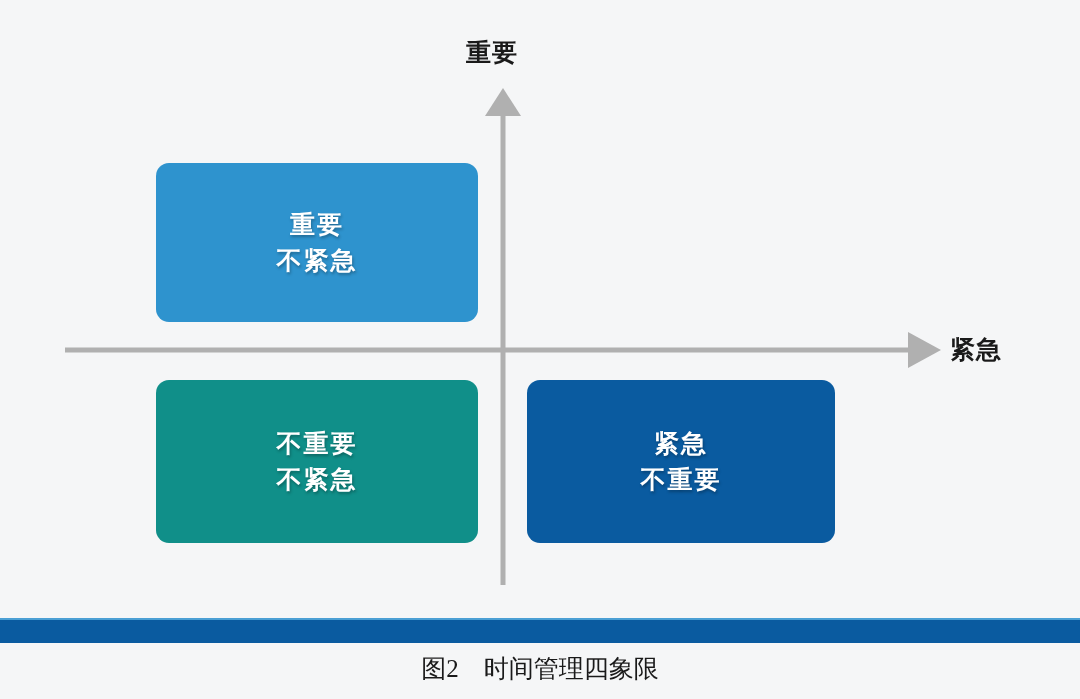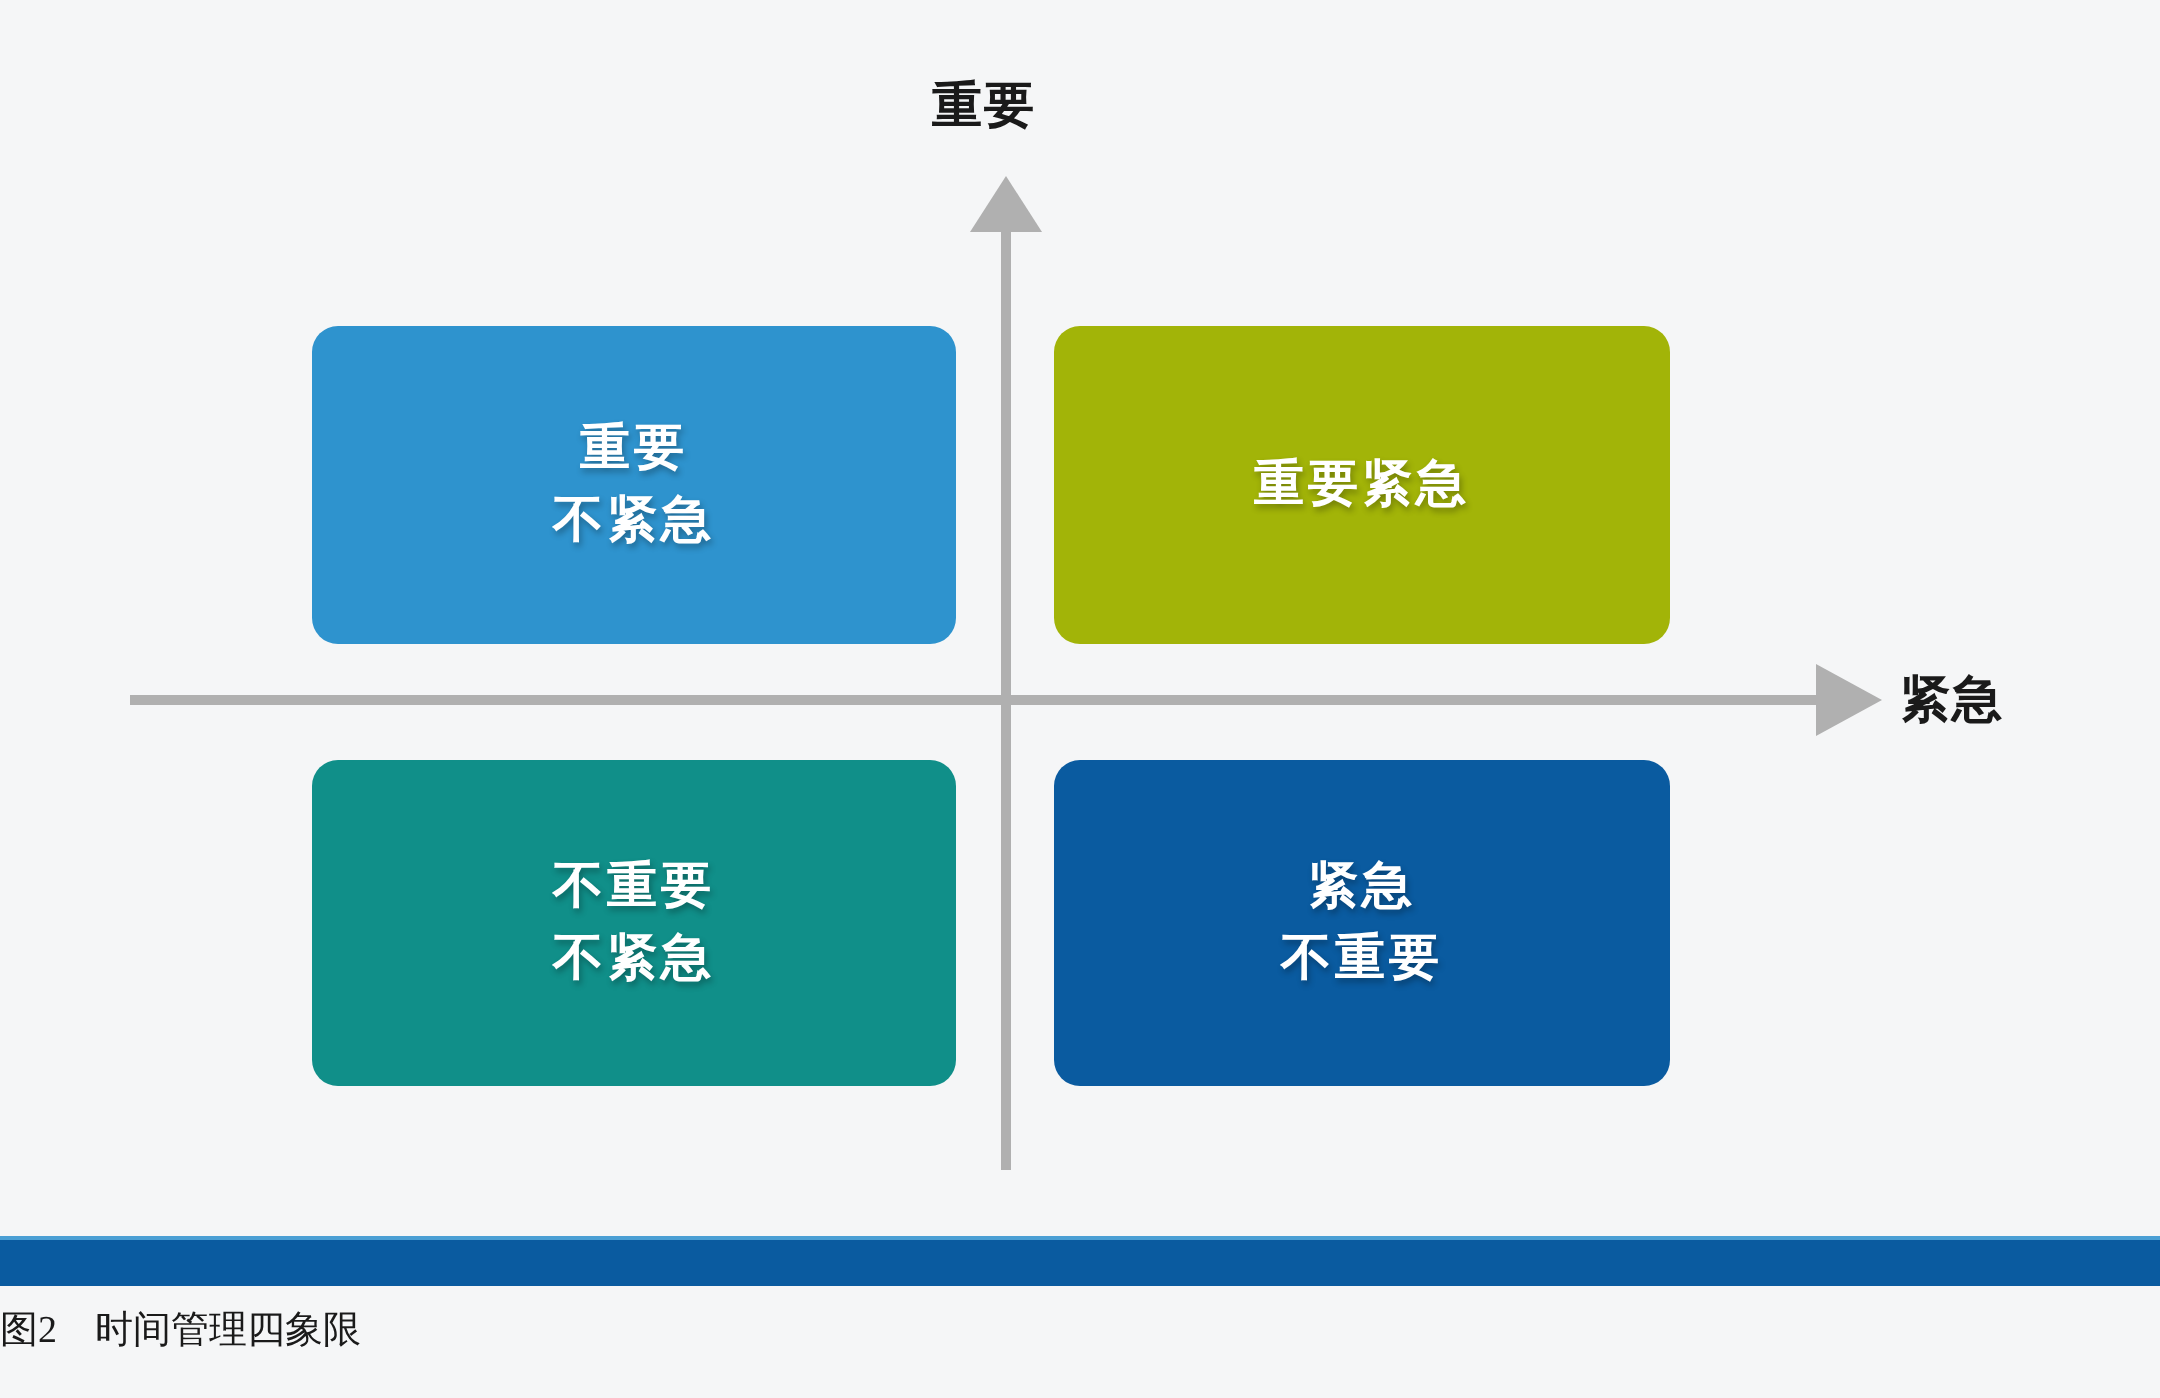--- a/index.html
+++ b/index.html
@@ -129,22 +129,22 @@
     background: #0a5ba0;
     border-top: 2px solid #4a9fd4;
   }
 
   
   #figure-caption {
     position: absolute;
     left: 0;
     top: 652px;
     width: 1080px;
-    text-align: left;
-    font-size: 19px;
+    text-align: center;
+    font-size: 25px;
     color: #1a1a1a;
     font-family: "Liberation Serif", "DejaVu Serif", serif;
     white-space: pre;
   }
 </style>
 </head>
 <body>
 
 <div id="diagram-canvas">
 
@@ -162,24 +162,20 @@
   <div class="axis-label" id="axis-label-vertical">重要</div>
 
   <div class="axis-label" id="axis-label-horizontal">紧急</div>
 
   <div class="quadrant" id="quadrant-important-not-urgent">
     <span class="edge3d"></span>
     <div class="q-line">重要</div>
     <div class="q-line">不紧急</div>
   </div>
 
-  <div class="quadrant" id="quadrant-important-urgent">
-    <span class="edge3d"></span>
-    <div class="q-line">重要紧急</div>
-  </div>
 
   <div class="quadrant" id="quadrant-not-important-not-urgent">
     <span class="edge3d"></span>
     <div class="q-line">不重要</div>
     <div class="q-line">不紧急</div>
   </div>
 
   <div class="quadrant" id="quadrant-urgent-not-important">
     <span class="edge3d"></span>
     <div class="q-line">紧急</div>

